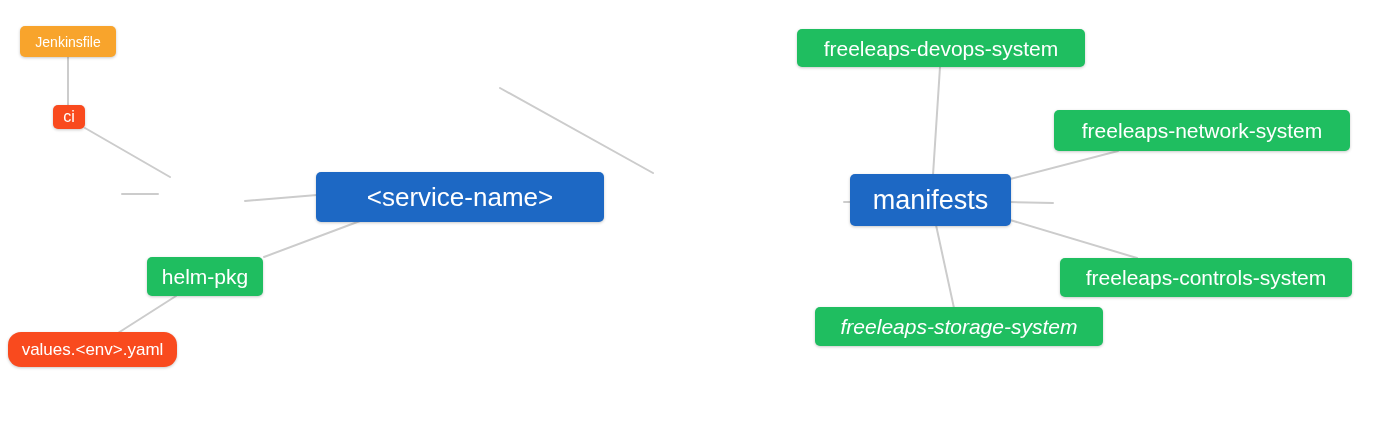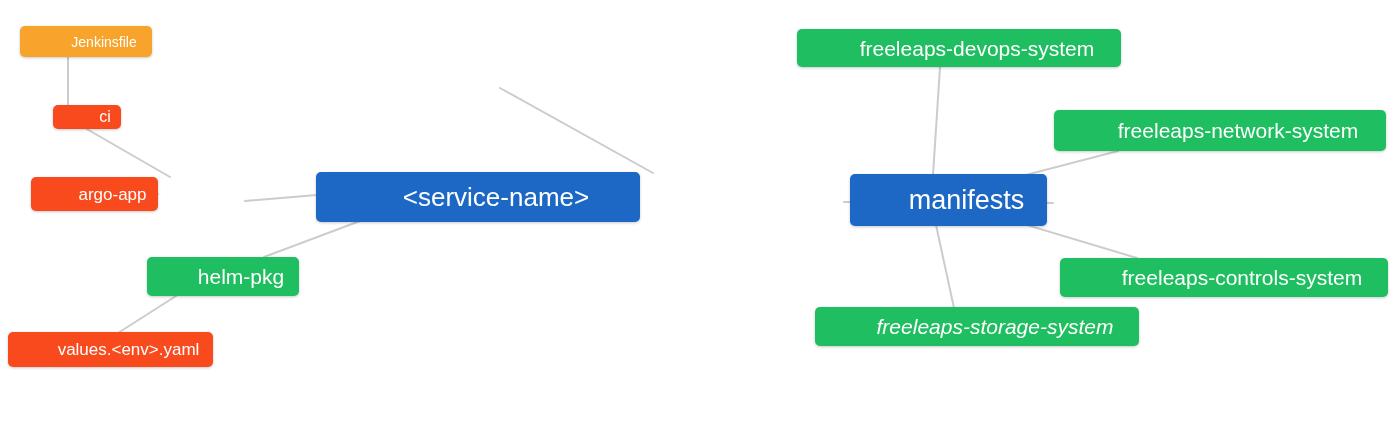--- a/index.html
+++ b/index.html
@@ -23,35 +23,34 @@
     display: flex;
     align-items: center;
     justify-content: center;
     color: var(--text, #ffffff);
     border-radius: 5px;
     box-shadow: 0 1px 3px rgba(0,0,0,0.22);
     white-space: nowrap;
     line-height: 1;
     cursor: pointer;
     user-select: none;
-    padding-left: 36px;
   }
   .c-orange { background: var(--orange); }
   .c-red    { background: var(--red); }
   .c-green  { background: var(--green); }
   .c-blue   { background: var(--blue); }
   .c-dark   { background: var(--dark); }
 
   
   .n-jenkinsfile          { left:20px;  top:26px;  width:96px;  height:31px; font-size:14px; }
   .n-ci                   { left:53px;  top:105px; width:32px;  height:24px; font-size:16px; }
   .n-argo-app             { left:31px;  top:177px; width:91px;  height:34px; font-size:17px; }
   .n-env                  { left:157px; top:174px; width:88px;  height:42px; font-size:22px; }
   .n-helm-pkg             { left:147px; top:257px; width:116px; height:39px; font-size:21px; }
-  .n-values-yaml          { left:8px;   top:332px; width:169px; height:35px; font-size:17px; }
+  .n-values-yaml          { left:8px;   top:332px; width:169px; height:35px; font-size:17px;border-radius:13px; }
   .n-first-class-pipeline { left:314px; top:37px;  width:276px; height:52px; font-size:26px; }
   .n-service-name         { left:316px; top:172px; width:288px; height:50px; font-size:26px; }
   .n-freeleaps-ops        { left:584px; top:172px; width:261px; height:67px; font-size:34px; border-radius:6px; }
   .n-manifests            { left:850px; top:174px; width:161px; height:52px; font-size:27px; }
   .n-devops-system        { left:797px; top:29px;  width:288px; height:38px; font-size:21px; }
   .n-network-system       { left:1054px;top:110px; width:296px; height:41px; font-size:21px; }
   .n-monitoring-system    { left:1052px;top:185px; width:320px; height:38px; font-size:21px; }
   .n-controls-system      { left:1060px;top:258px; width:292px; height:39px; font-size:21px; }
   .n-storage-system       { left:815px; top:307px; width:288px; height:39px; font-size:21px;font-style:italic; }
 </style>
@@ -74,21 +73,20 @@
       <line x1="1010" y1="179" x2="1118" y2="151" stroke="#CCCCCC" stroke-width="2" stroke-linecap="round"></line>
       <line x1="1010" y1="202" x2="1053" y2="203" stroke="#CCCCCC" stroke-width="2" stroke-linecap="round"></line>
       <line x1="1010" y1="220" x2="1137" y2="258" stroke="#CCCCCC" stroke-width="2" stroke-linecap="round"></line>
       <line x1="936" y1="225" x2="954" y2="308" stroke="#CCCCCC" stroke-width="2" stroke-linecap="round"></line>
     </svg>
 
   <div class="node c-orange n-jenkinsfile">Jenkinsfile</div>
 
   <div class="node c-red n-ci">ci</div>
 
-  <div class="node c-red n-argo-app">argo-app</div>
 
 
   <div class="node c-green n-helm-pkg">helm-pkg</div>
 
   <div class="node c-red n-values-yaml">values.&lt;env&gt;.yaml</div>
 
 
   <div class="node c-blue n-service-name">&lt;service-name&gt;</div>
 
 

